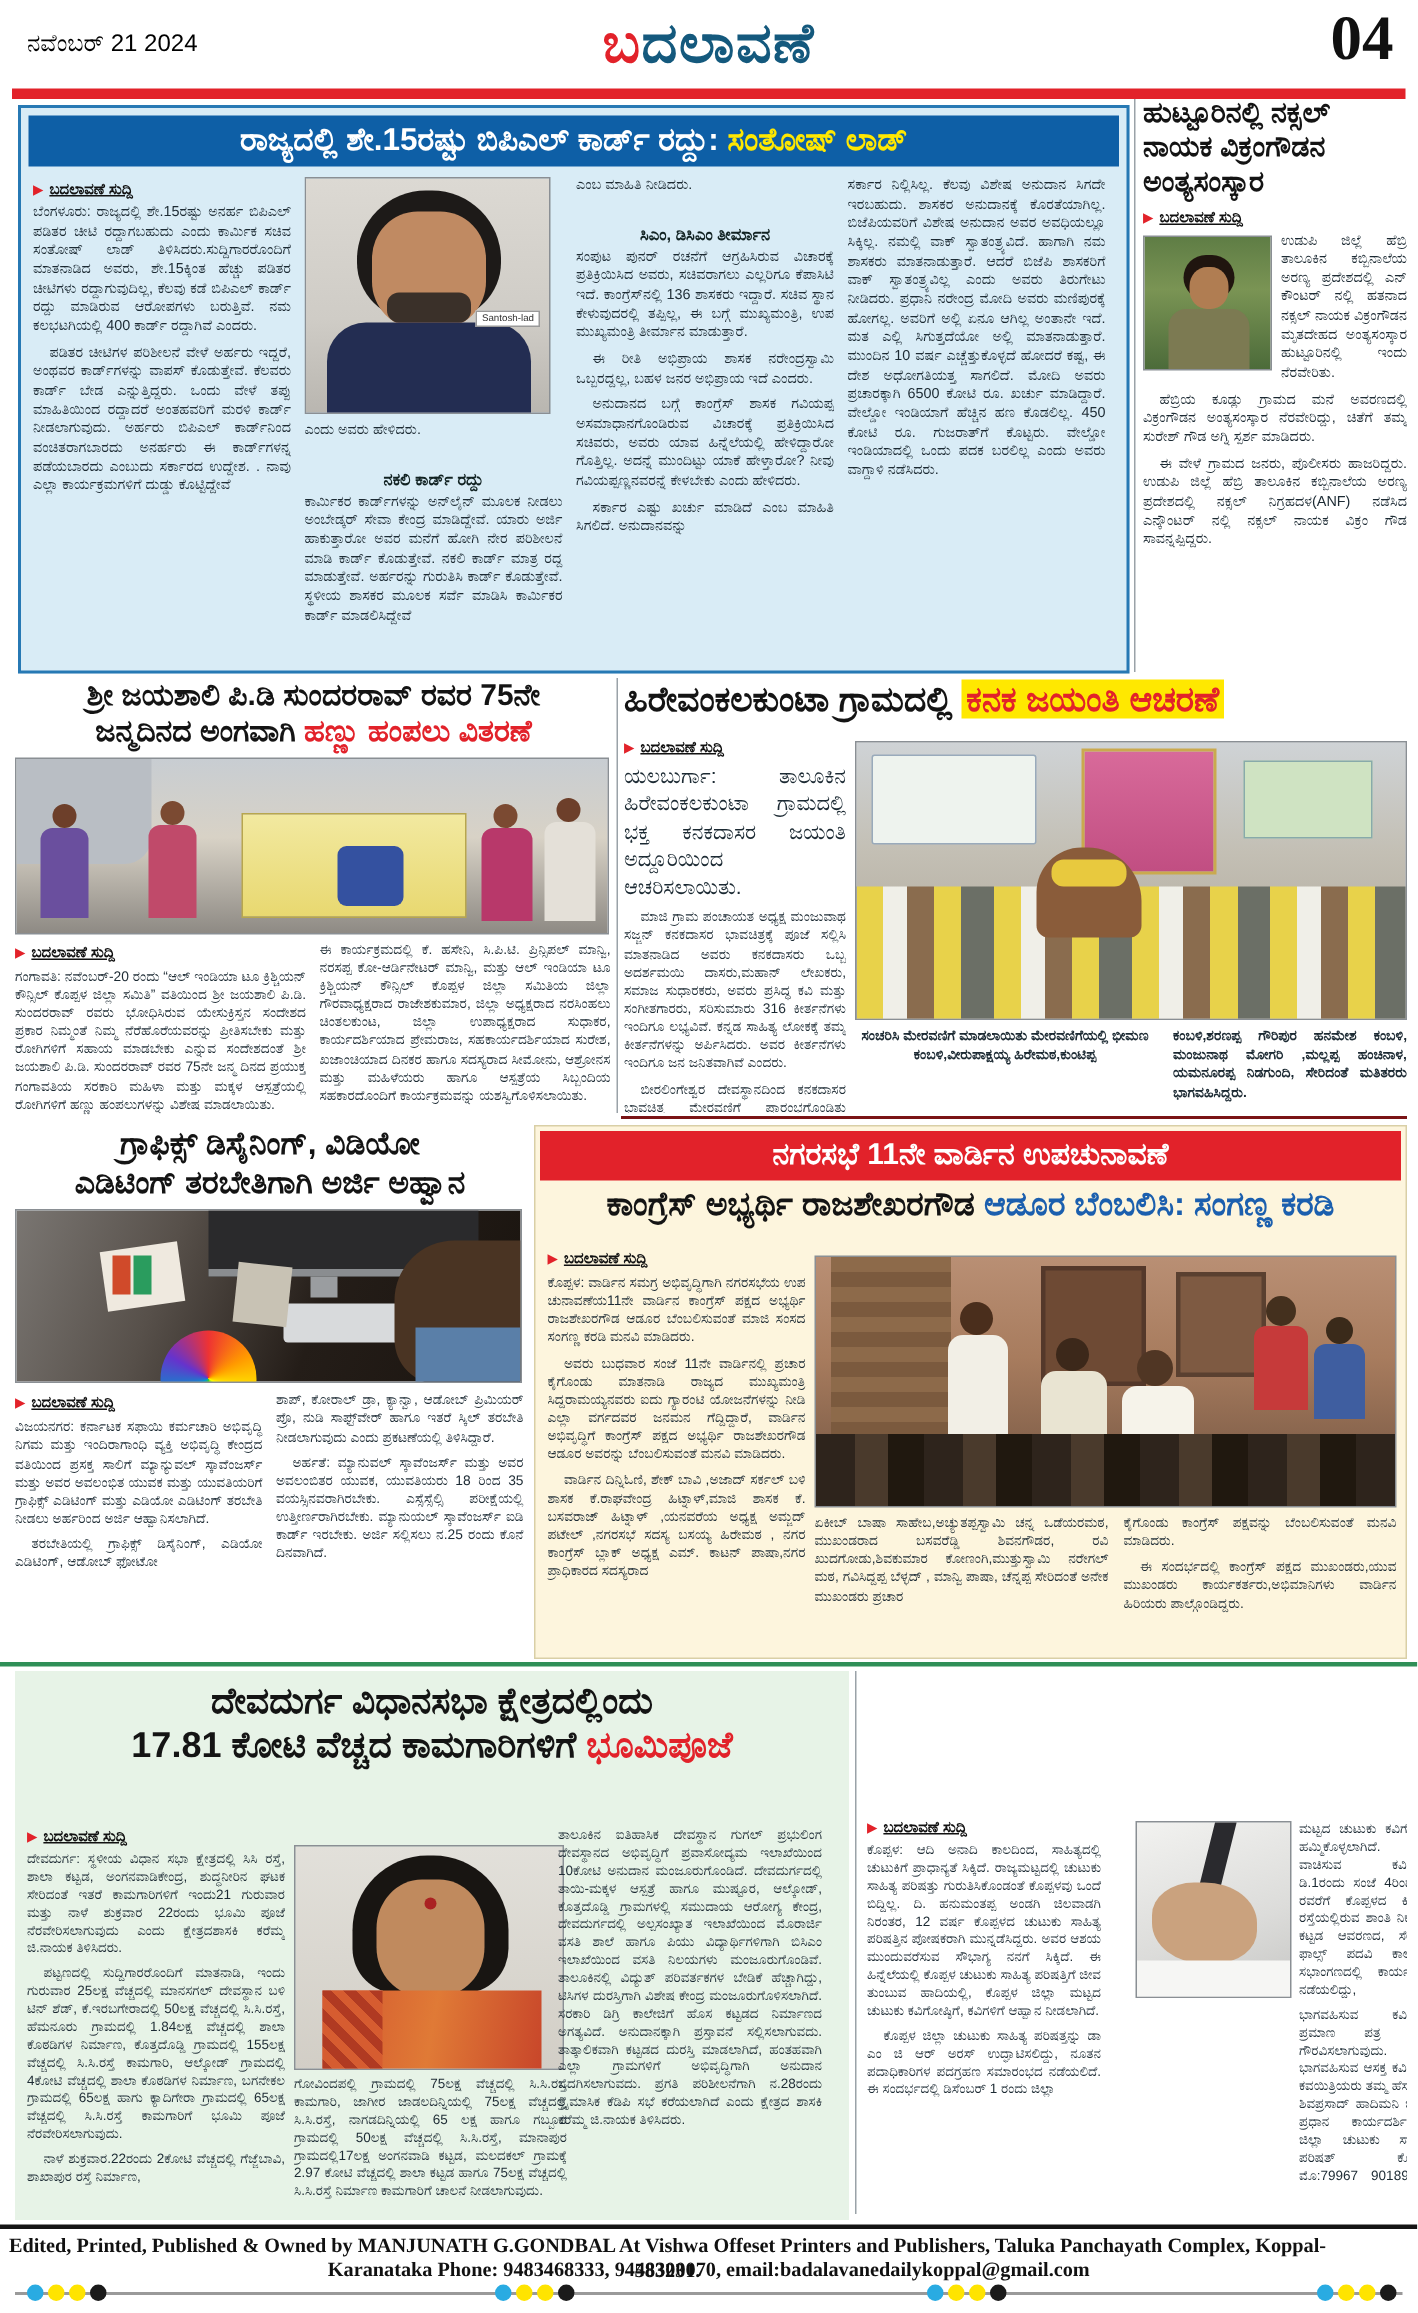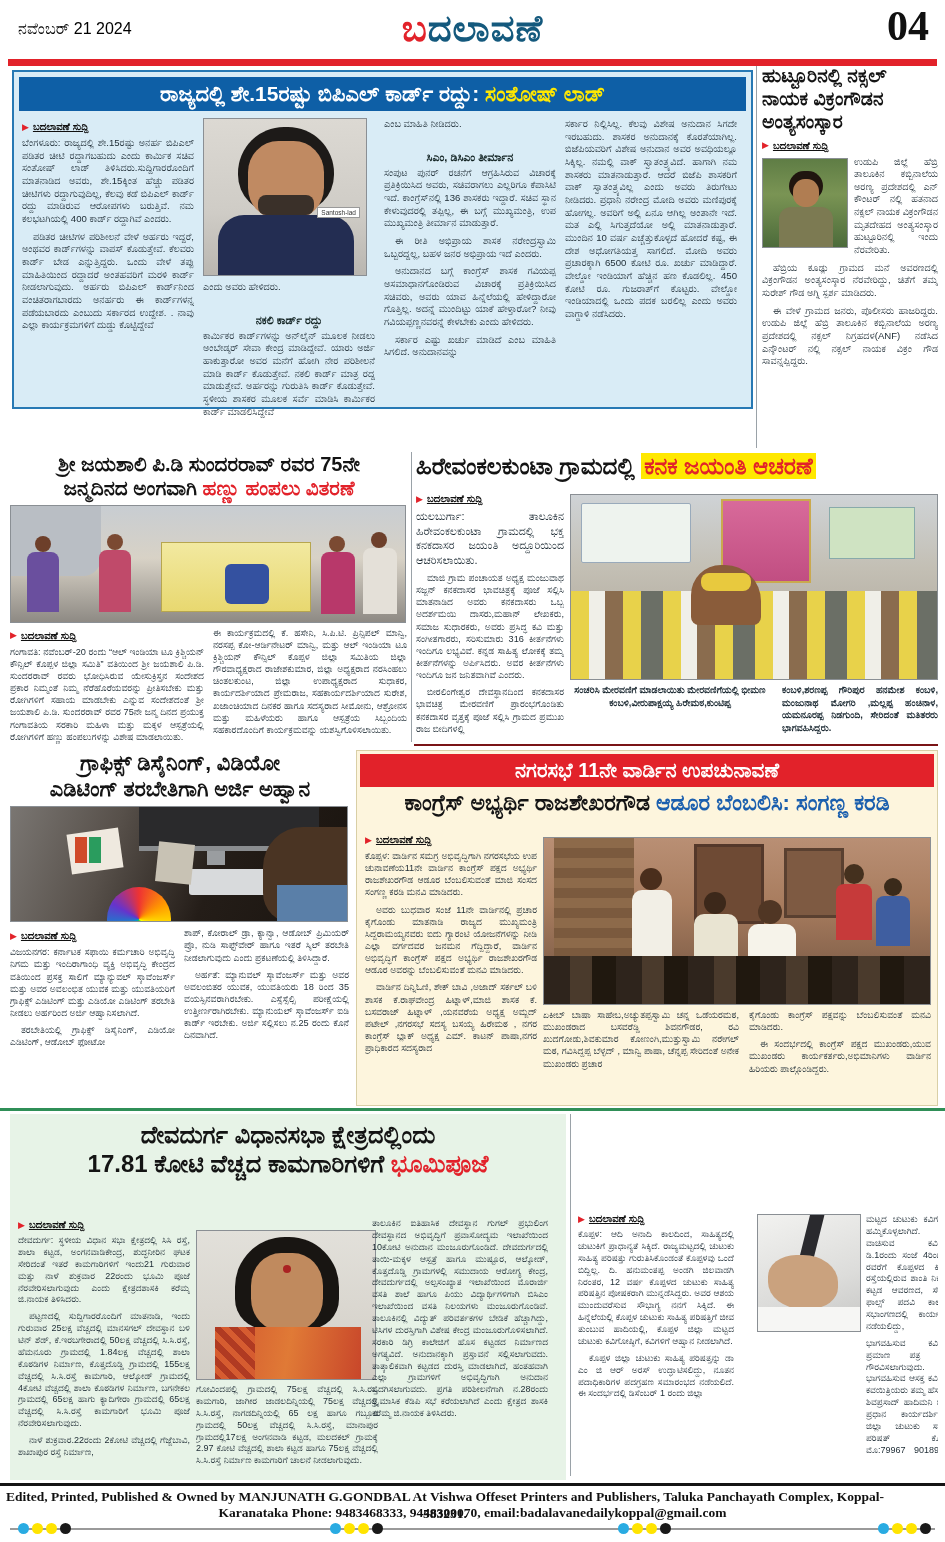--- a/index.html
+++ b/index.html
@@ -45,21 +45,21 @@
 <div class="page">
 
   <div class="abs" style="left:18px;top:20px">ನವೆಂಬರ್ 21 2024</div>
   <div class="abs masthead" style="left:0;top:8px;width:945px;text-align:center">
     <span class="m-red">ಬ</span><span class="m-blue">ದಲಾವಣೆ</span>
   </div>
   <div class="abs pagenum" style="right:16px;top:2px">04</div>
   <div class="abs hrule" style="left:8px;top:59px;width:929px;height:7px"></div>
   <style></style>
 
-  <div class="abs topbox" style="left:12px;top:70px;width:741px;height:339px">
+  <div class="abs topbox" style="left:12px;top:70px;width:741px;height:379px">
     <div class="banner">
       <span>ರಾಜ್ಯದಲ್ಲಿ ಶೇ.15ರಷ್ಟು ಬಿಪಿಎಲ್ ಕಾರ್ಡ್ ರದ್ದು:</span><span class="yellow"> ಸಂತೋಷ್ ಲಾಡ್</span>
     </div>
     <div class="colwrap" style="padding:2px 8px 6px">
       <div class="col" style="width:172px;height:318px">
         <div class="byline">
             <span class="arrow">▶</span>
             <span class="txt">ಬದಲಾವಣೆ ಸುದ್ದಿ</span>
           </div>
         <p class="body noindent">ಬೆಂಗಳೂರು: ರಾಜ್ಯದಲ್ಲಿ ಶೇ.15ರಷ್ಟು ಅನರ್ಹ ಬಿಪಿಎಲ್ ಪಡಿತರ ಚೀಟಿ ರದ್ದಾಗಬಹುದು ಎಂದು ಕಾರ್ಮಿಕ ಸಚಿವ ಸಂತೋಷ್ ಲಾಡ್ ತಿಳಿಸಿದರು.ಸುದ್ದಿಗಾರರೊಂದಿಗೆ ಮಾತನಾಡಿದ ಅವರು, ಶೇ.15ಕ್ಕಿಂತ ಹೆಚ್ಚು ಪಡಿತರ ಚೀಟಿಗಳು ರದ್ದಾಗುವುದಿಲ್ಲ, ಕೆಲವು ಕಡೆ ಬಿಪಿಎಲ್ ಕಾರ್ಡ್ ರದ್ದು ಮಾಡಿರುವ ಆರೋಪಗಳು ಬರುತ್ತಿವೆ. ನಮ ಕಲಭಟಗಿಯಲ್ಲಿ 400 ಕಾರ್ಡ್ ರದ್ದಾಗಿವೆ ಎಂದರು.</p>
@@ -147,21 +147,21 @@
     <div class="headline-c" style="font-size:23px;text-align:left">
       <span>ಹಿರೇವಂಕಲಕುಂಟಾ ಗ್ರಾಮದಲ್ಲಿ</span>
       <span class="hl-mark">ಕನಕ ಜಯಂತಿ ಆಚರಣೆ</span>
     </div>
     <div style="position:absolute;left:0;top:38px;width:148px">
       <div class="byline">
           <span class="arrow">▶</span>
           <span class="txt">ಬದಲಾವಣೆ ಸುದ್ದಿ</span>
         </div>
       <div style="height:236px;overflow:hidden">
-        <p class="body noindent" style="font-size:11px">ಯಲಬುರ್ಗಾ: ತಾಲೂಕಿನ ಹಿರೇವಂಕಲಕುಂಟಾ ಗ್ರಾಮದಲ್ಲಿ ಭಕ್ತ ಕನಕದಾಸರ ಜಯಂತಿ ಅದ್ದೂರಿಯಿಂದ ಆಚರಿಸಲಾಯಿತು.</p>
+        <p class="body noindent" style="font-size:14px">ಯಲಬುರ್ಗಾ: ತಾಲೂಕಿನ ಹಿರೇವಂಕಲಕುಂಟಾ ಗ್ರಾಮದಲ್ಲಿ ಭಕ್ತ ಕನಕದಾಸರ ಜಯಂತಿ ಅದ್ದೂರಿಯಿಂದ ಆಚರಿಸಲಾಯಿತು.</p>
         <p class="body" style="font-size:9.2px">ಮಾಜಿ ಗ್ರಾಮ ಪಂಚಾಯತ ಅಧ್ಯಕ್ಷ ಮಂಜುವಾಥ ಸಜ್ಜನ್ ಕನಕದಾಸರ ಭಾವಚಿತ್ರಕ್ಕೆ ಪೂಜೆ ಸಲ್ಲಿಸಿ ಮಾತನಾಡಿದ ಅವರು ಕನಕದಾಸರು ಒಬ್ಬ ಅದರ್ಶಮಯಿ ದಾಸರು,ಮಹಾನ್ ಲೇಖಕರು, ಸಮಾಜ ಸುಧಾರಕರು, ಅವರು ಪ್ರಸಿದ್ಧ ಕವಿ ಮತ್ತು ಸಂಗೀತಗಾರರು, ಸರಿಸುಮಾರು 316 ಕೀರ್ತನೆಗಳು ಇಂದಿಗೂ ಲಭ್ಯವಿವೆ. ಕನ್ನಡ ಸಾಹಿತ್ಯ ಲೋಕಕ್ಕೆ ತಮ್ಮ ಕೀರ್ತನೆಗಳನ್ನು ಅರ್ಪಿಸಿದರು. ಅವರ ಕೀರ್ತನೆಗಳು ಇಂದಿಗೂ ಜನ ಜನಿತವಾಗಿವೆ ಎಂದರು.</p>
         <p class="body" style="font-size:9.2px">ಬೀರಲಿಂಗೇಶ್ವರ ದೇವಸ್ಥಾನದಿಂದ ಕನಕದಾಸರ ಭಾವಚಿತ್ರ ಮೇರವಣಿಗೆ ಪ್ರಾರಂಭಗೊಂಡಿತು ಕನಕದಾಸರ ವೃತ್ತಕ್ಕೆ ಪೂಜೆ ಸಲ್ಲಿಸಿ ಗ್ರಾಮದ ಪ್ರಮುಖ ರಾಜ ಬೀದಿಗಳಲ್ಲಿ</p>
       </div>
     </div>
     <div class="photo" style="position:absolute;left:154px;top:42px;width:368px;height:186px;background:linear-gradient(180deg,#cfd3d6 0%,#c3bfb4 40%,#a89f92 100%)">
       <div style="position:absolute;left:10px;top:8px;width:110px;height:60px;background:#eef3ee;border:1px solid #9ab;border-radius:2px"></div>
       <div style="position:absolute;left:150px;top:4px;width:90px;height:84px;background:linear-gradient(180deg,#d86a9a,#c14e82);border:2px solid #caa94e"></div>
       <div style="position:absolute;left:258px;top:12px;width:86px;height:52px;background:#cfe3c2;border:1px solid #8aa"></div>
       <div style="position:absolute;left:0px;top:96px;width:368px;height:90px;background:repeating-linear-gradient(90deg,#e8d24a 0 18px,#f0efe8 18px 34px,#8a6c4e 34px 52px,#e8d24a 52px 70px,#6b6f66 70px 92px)"></div>
       <div style="position:absolute;left:120px;top:70px;width:70px;height:60px;background:#8a5c3a;border-radius:30px 36px 8px 8px"></div>

